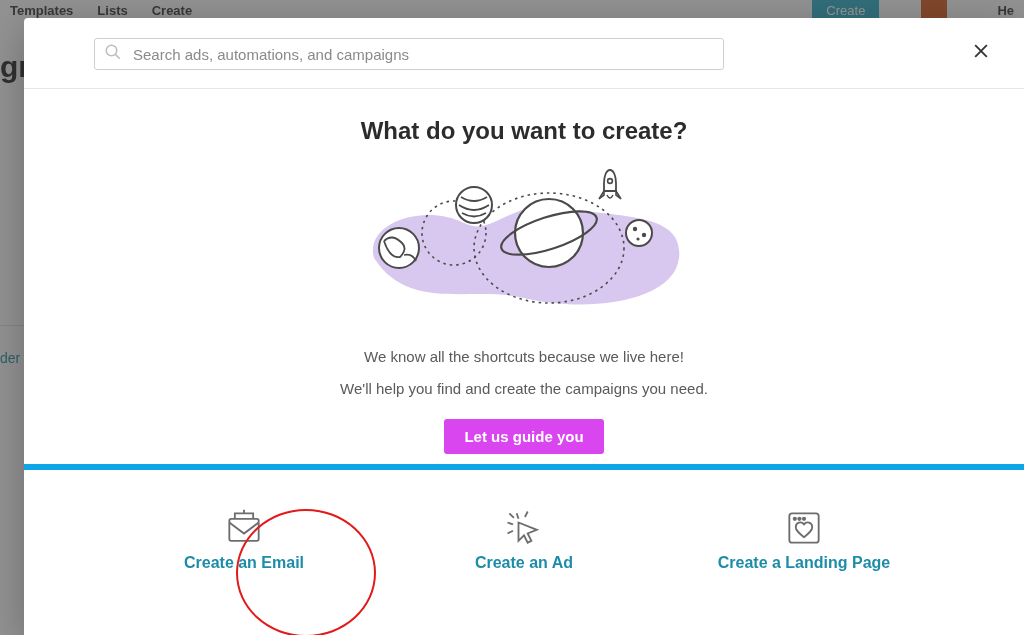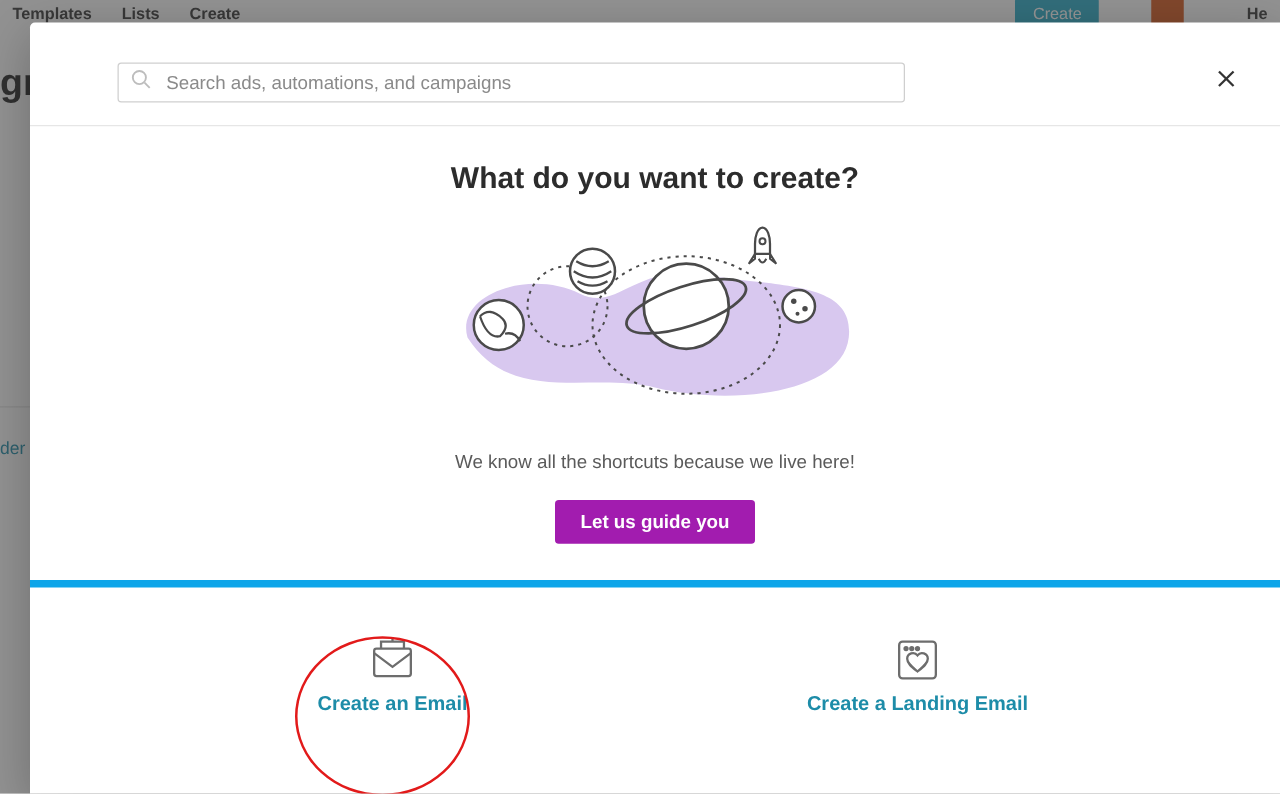--- a/index.html
+++ b/index.html
@@ -36,21 +36,20 @@
     background:#fff;
     border-radius:4px 0 0 0;
     box-shadow:0 10px 40px rgba(0,0,0,0.25);
     display:flex; flex-direction:column;
     overflow:hidden;
   }
   .modal-top {
     padding:20px 28px 18px 70px;
     display:flex; align-items:center;
     border-bottom:1px solid #e6e6e6;
-    margin-top:12px;
   }
   .search-wrap {
     position:relative;
     width:630px;
   }
   .search-input {
     width:100%; height:32px;
     border:1px solid #cfcfcf;
     border-radius:3px;
     padding:0 12px 0 38px;
@@ -78,21 +77,21 @@
   .modal-title {
     font-size:24px; font-weight:700; color:#2c2c2c;
     margin-bottom:18px;
   }
   .illus { width:340px; height:160px; margin:0 auto 10px auto; }
   .desc {
     color:#5a5a5a; font-size:15px; line-height:1.6; margin-top:8px;
   }
   .guide-btn {
     display:inline-block; margin-top:18px;
-    background:#a21caf; color:#fff; border:none;
+    background:#d946ef; color:#fff; border:none;
     padding:9px 20px; border-radius:3px; font-size:15px; font-weight:600;
     cursor:pointer;
   }
 
   .modal-actions {
     display:flex; justify-content:space-around; align-items:flex-start;
     padding:36px 80px 20px 80px;
     height:165px;
   }
   .action {
@@ -191,48 +190,62 @@
 
       <g transform="translate(250,6)">
         <path d="M6 1 C 10 1 12 8 12 14 L12 22 L0 22 L0 14 C 0 8 2 1 6 1 Z" fill="#fff" stroke="#4a4a4a" stroke-width="1.8"></path>
         <circle cx="6" cy="12" r="2.4" fill="none" stroke="#4a4a4a" stroke-width="1.6"></circle>
         <path d="M0 22 L-5 30 L0 26 Z M12 22 L17 30 L12 26 Z" fill="#fff" stroke="#4a4a4a" stroke-width="1.6"></path>
         <path d="M3 26 q3 6 6 0" fill="none" stroke="#4a4a4a" stroke-width="1.6"></path>
       </g>
     </svg>
 
     <p class="desc">We know all the shortcuts because we live here!</p>
+    <p class="desc">We'll help you find and create the campaigns you need.</p>
 
     <button class="guide-btn">Let us guide you</button>
   </div>
 
   <div class="modal-actions">
 
     <div class="action">
       <span>
         <svg width="44" height="44" viewBox="0 0 48 48" fill="none" stroke="currentColor" stroke-width="2">
           <rect x="8" y="14" width="32" height="24" rx="2"></rect>
           <path d="M8 18 L24 30 L40 18"></path>
           <path d="M14 14 L14 8 L34 8 L34 14"></path>
           <path d="M24 8 L24 4"></path>
         </svg>
       </span>
       <span>Create an Email</span>
     </div>
 
+    <div class="action">
+      <span>
+        <svg width="44" height="44" viewBox="0 0 48 48" fill="none" stroke="currentColor" stroke-width="2">
+          <path d="M18 18 L38 26 L28 30 L32 38 L28 40 L24 32 L18 38 Z"></path>
+          <line x1="16" y1="8" x2="18" y2="14"></line>
+          <line x1="6" y1="18" x2="12" y2="20"></line>
+          <line x1="8" y1="8" x2="13" y2="13"></line>
+          <line x1="28" y1="6" x2="25" y2="12"></line>
+          <line x1="6" y1="30" x2="12" y2="27"></line>
+        </svg>
+      </span>
+      <span>Create an Ad</span>
+    </div>
 
     <div class="action">
       <span>
         <svg width="44" height="44" viewBox="0 0 48 48" fill="none" stroke="currentColor" stroke-width="2">
           <rect x="8" y="8" width="32" height="32" rx="3"></rect>
           <circle cx="14" cy="14" r="1.3" fill="currentColor"></circle>
           <circle cx="19" cy="14" r="1.3" fill="currentColor"></circle>
           <circle cx="24" cy="14" r="1.3" fill="currentColor"></circle>
           <path d="M24 34 c-5 -4 -9 -7 -9 -11 a5 5 0 0 1 9 -3 a5 5 0 0 1 9 3 c0 4 -4 7 -9 11 Z"></path>
         </svg>
       </span>
-      <span>Create a Landing Email</span>
+      <span>Create a Landing Page</span>
     </div>
 
   </div>
 
   <div class="highlight-ring"></div>
 </div>
 
 </body></html>

